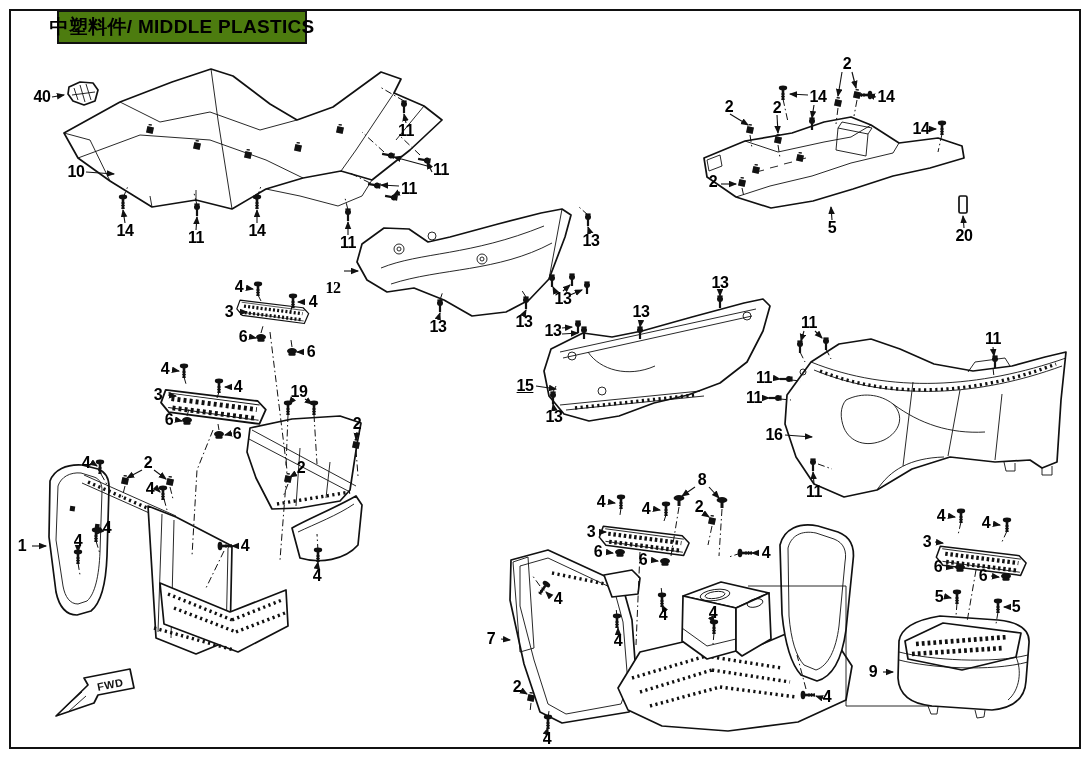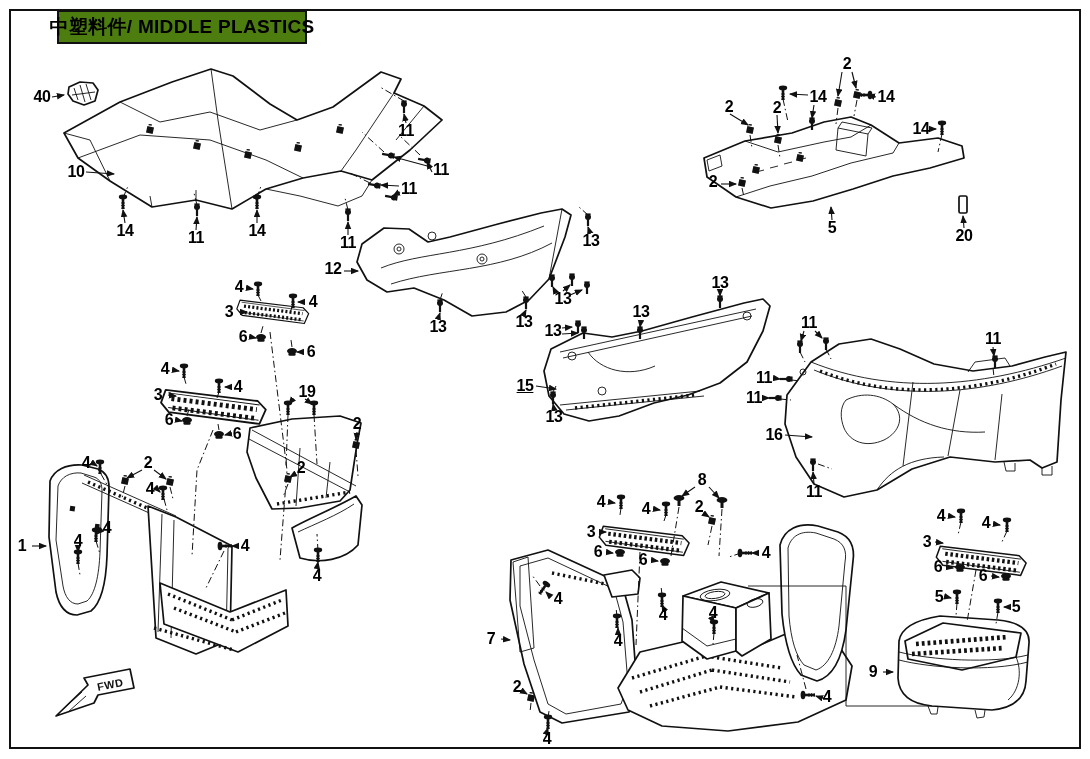--- a/index.html
+++ b/index.html
@@ -441,21 +441,21 @@
       <span class="callout" style="left: 409px; top: 189px;">11</span>
       <span class="callout" style="left: 847px; top: 64px;">2</span>
       <span class="callout" style="left: 818px; top: 97px;">14</span>
       <span class="callout" style="left: 886px; top: 97px;">14</span>
       <span class="callout" style="left: 729px; top: 107px;">2</span>
       <span class="callout" style="left: 777px; top: 108px;">2</span>
       <span class="callout" style="left: 921px; top: 129px;">14</span>
       <span class="callout" style="left: 713px; top: 182px;">2</span>
       <span class="callout" style="left: 832px; top: 228px;">5</span>
       <span class="callout" style="left: 964px; top: 236px;">20</span>
-      <span class="callout" style="left: 333px; top: 269px;">12</span>
+      <span class="callout" style="left: 333px; top: 288px; font-family: Liberation Serif, serif;">12</span>
       <span class="callout" style="left: 591px; top: 241px;">13</span>
       <span class="callout" style="left: 438px; top: 327px;">13</span>
       <span class="callout" style="left: 524px; top: 322px;">13</span>
       <span class="callout" style="left: 563px; top: 299px;">13</span>
       <span class="callout" style="left: 553px; top: 331px;">13</span>
       <span class="callout" style="left: 641px; top: 312px;">13</span>
       <span class="callout" style="left: 720px; top: 283px;">13</span>
       <span class="callout" style="left: 525px; top: 386px; text-decoration: underline;">15</span>
       <span class="callout" style="left: 554px; top: 417px;">13</span>
       <span class="callout" style="left: 764px; top: 378px;">11</span>
@@ -477,21 +477,21 @@
       <span class="callout" style="left: 239px; top: 287px;">4</span>
       <span class="callout" style="left: 229px; top: 312px;">3</span>
       <span class="callout" style="left: 313px; top: 302px;">4</span>
       <span class="callout" style="left: 243px; top: 337px;">6</span>
       <span class="callout" style="left: 311px; top: 352px;">6</span>
       <span class="callout" style="left: 165px; top: 369px;">4</span>
       <span class="callout" style="left: 158px; top: 395px;">3</span>
       <span class="callout" style="left: 238px; top: 387px;">4</span>
       <span class="callout" style="left: 169px; top: 420px;">6</span>
       <span class="callout" style="left: 237px; top: 434px;">6</span>
-      <span class="callout" style="left: 307px; top: 392px;">19</span>
+      <span class="callout" style="left: 299px; top: 392px;">19</span>
       <span class="callout" style="left: 601px; top: 502px;">4</span>
       <span class="callout" style="left: 646px; top: 509px;">4</span>
       <span class="callout" style="left: 591px; top: 532px;">3</span>
       <span class="callout" style="left: 702px; top: 480px;">8</span>
       <span class="callout" style="left: 699px; top: 507px;">2</span>
       <span class="callout" style="left: 598px; top: 552px;">6</span>
       <span class="callout" style="left: 643px; top: 560px;">6</span>
       <span class="callout" style="left: 766px; top: 553px;">4</span>
       <span class="callout" style="left: 558px; top: 599px;">4</span>
       <span class="callout" style="left: 491px; top: 639px;">7</span>

